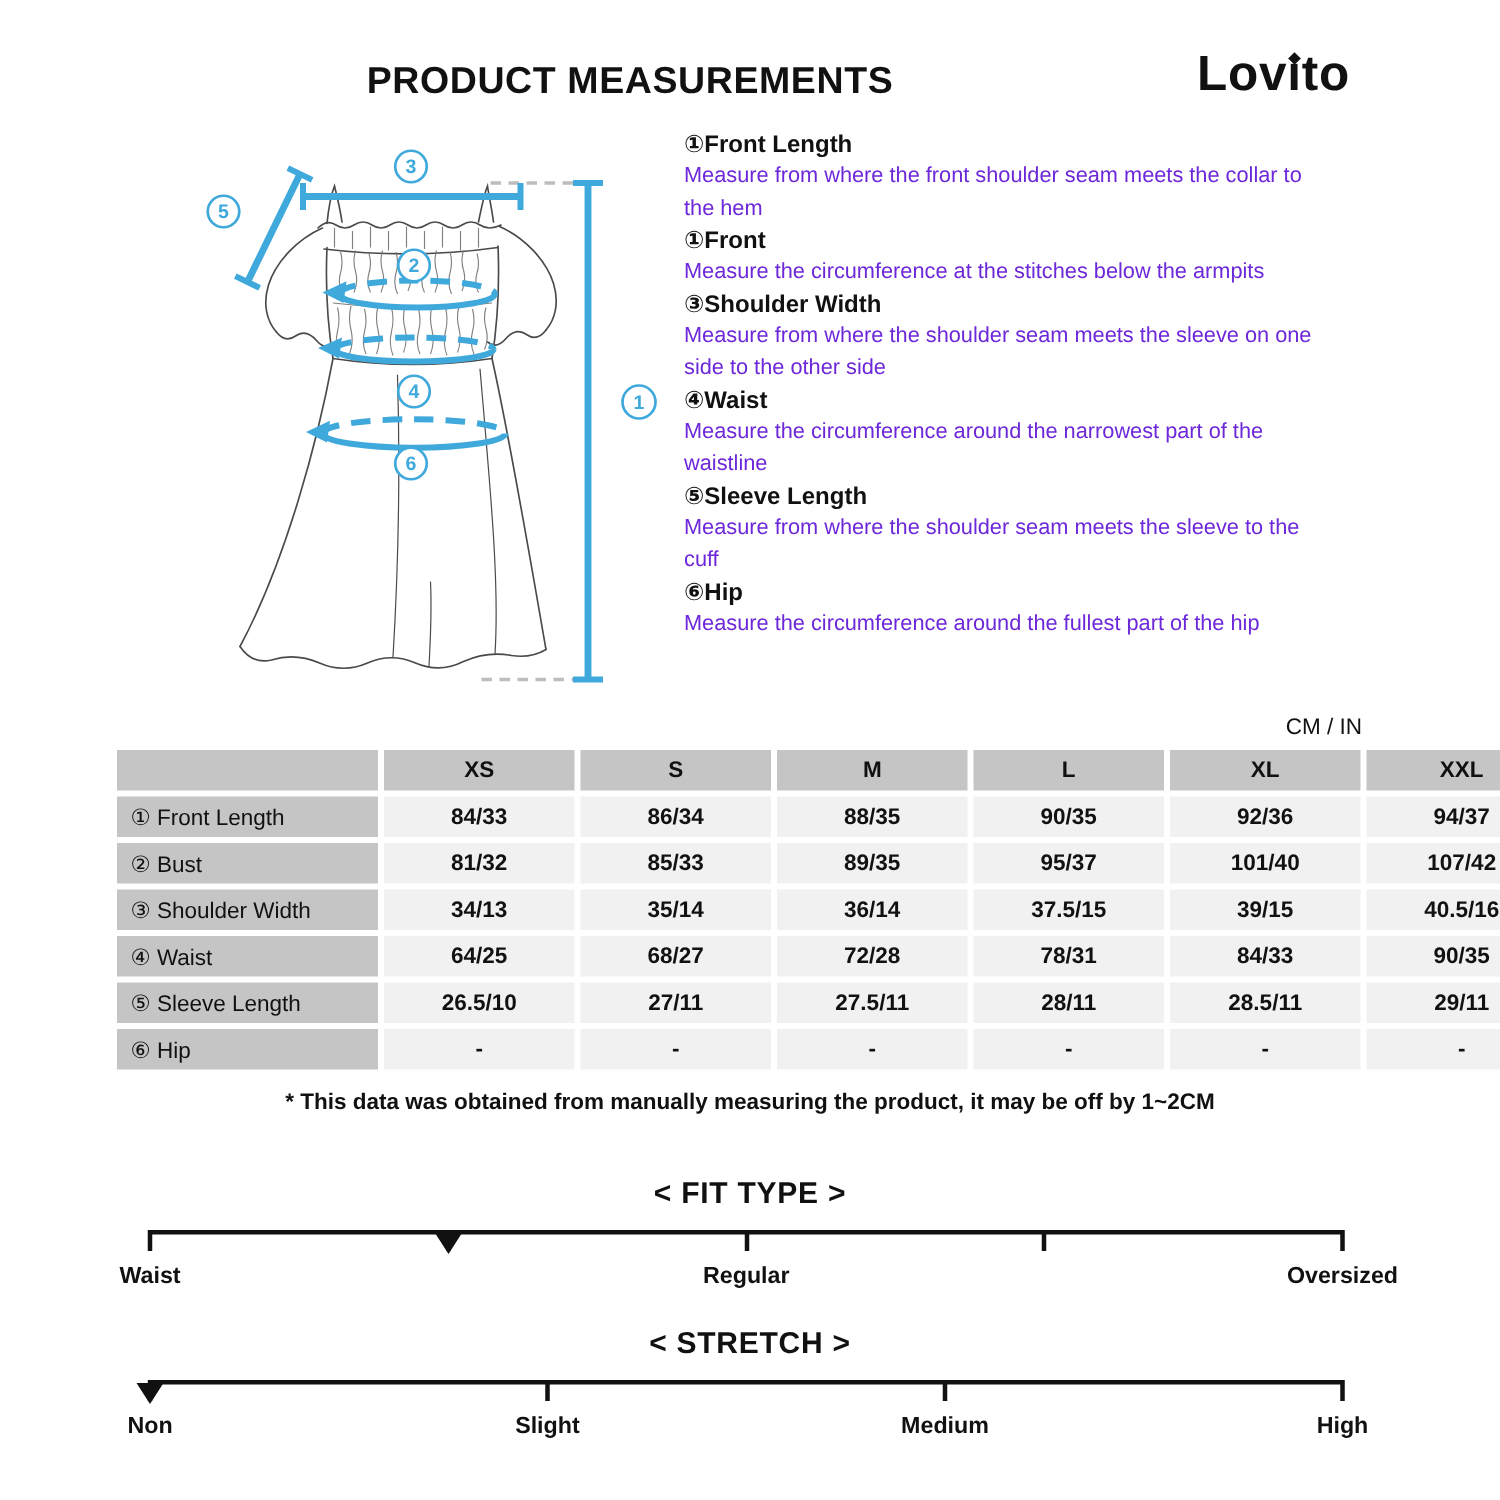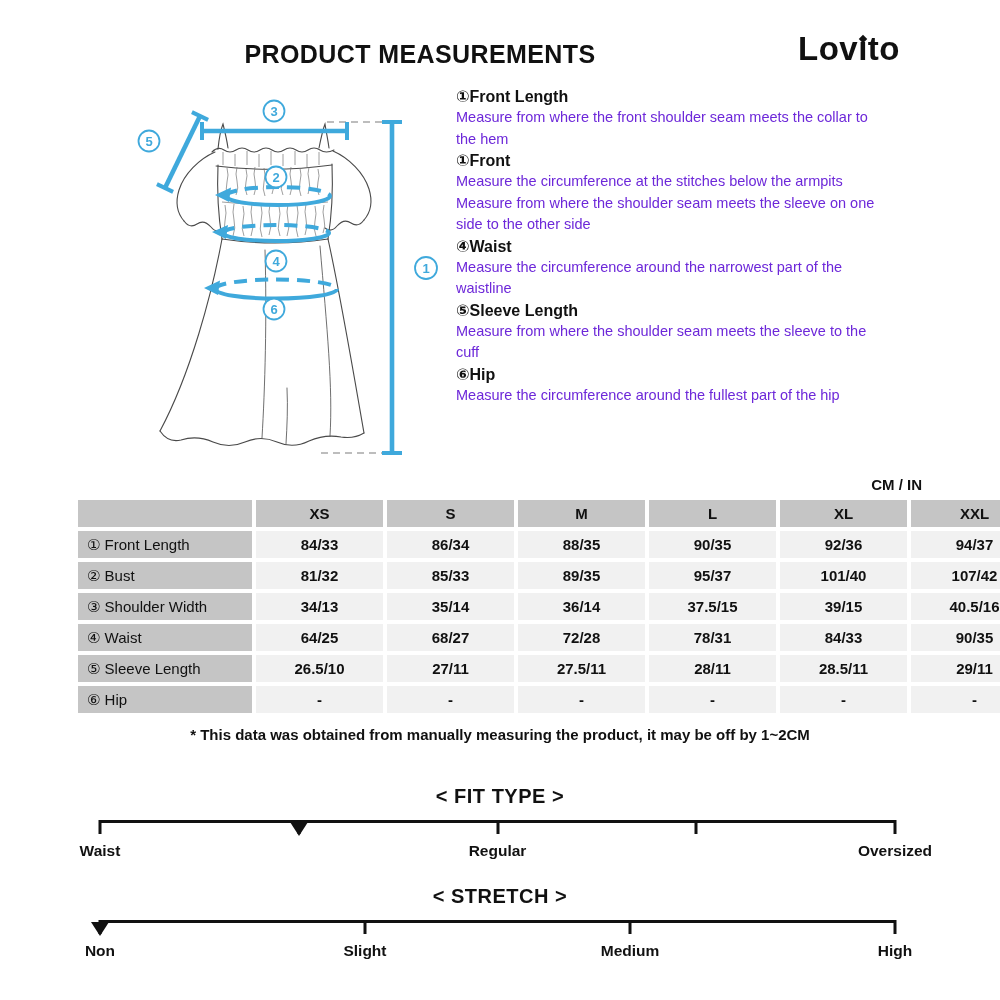--- a/index.html
+++ b/index.html
@@ -18,21 +18,21 @@
   .gline{stroke:#bdbdbd;stroke-width:2.2;}
   .cy{stroke:var(--accent);fill:none;}
   .cyc{fill:#fff;stroke:var(--accent);stroke-width:1.8;}
   .cyf{fill:var(--accent);stroke:none;}
   .cyt{fill:var(--accent);font-family:"Liberation Sans","DejaVu Sans",sans-serif;
        font-size:13px;font-weight:600;text-anchor:middle;}
   .howto{position:absolute;left:456px;top:86px;width:434px;}
   .howto-h{font-size:17.5px;font-weight:700;margin-bottom:9px;}
   .howto-name{font-size:16px;font-weight:700;line-height:21px;}
   .howto-desc{font-size:14.5px;color:#6d28d9;line-height:21.5px;}
-  .unit{position:absolute;top:476px;right:78px;font-size:15px;font-weight:700;}
+  .unit{position:absolute;top:476px;right:92px;font-size:15px;font-weight:400;}
   .table{position:absolute;left:78px;top:500px;width:960px;display:grid;
          grid-template-columns:174px repeat(6,1fr);gap:4px;}
   .cell{height:27px;display:flex;align-items:center;justify-content:center;
         background:#F1F1F1;font-size:15px;}
   .cell.head{background:#C5C5C5;font-weight:700;}
   .cell.lab{background:#C5C5C5;justify-content:flex-start;padding-left:9px;font-weight:400;}
   .cell.val{font-weight:700;}
   .footnote{position:absolute;top:726px;left:0;width:1000px;text-align:center;
             font-size:15px;font-weight:700;}
   .scale-h{position:absolute;left:0;width:1000px;text-align:center;font-size:20px;
@@ -140,20 +140,21 @@
       <text class="cyt" x="311" y="184.5">1</text>
     </g>
   </svg>
 
   <div class="howto">
     <div id="howto-items">
         <div class="howto-name">①Front Length</div>
         <div class="howto-desc">Measure from where the front shoulder seam meets the collar to the hem</div>
         <div class="howto-name">①Front</div>
         <div class="howto-desc">Measure the circumference at the stitches below the armpits</div>
+        <div class="howto-name">③Shoulder Width</div>
         <div class="howto-desc">Measure from where the shoulder seam meets the sleeve on one side to the other side</div>
         <div class="howto-name">④Waist</div>
         <div class="howto-desc">Measure the circumference around the narrowest part of the waistline</div>
         <div class="howto-name">⑤Sleeve Length</div>
         <div class="howto-desc">Measure from where the shoulder seam meets the sleeve to the cuff</div>
         <div class="howto-name">⑥Hip</div>
         <div class="howto-desc">Measure the circumference around the fullest part of the hip</div>
       </div>
   </div>
 

